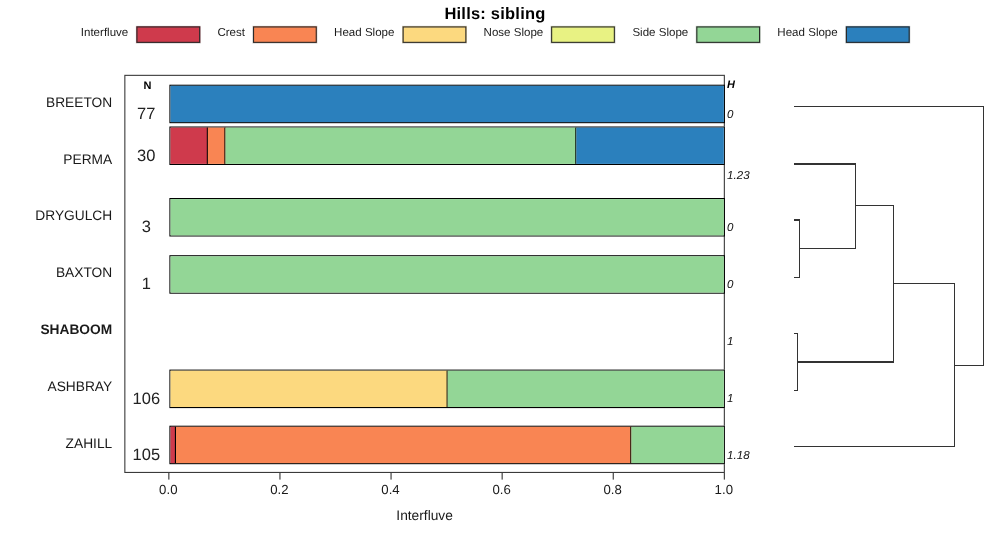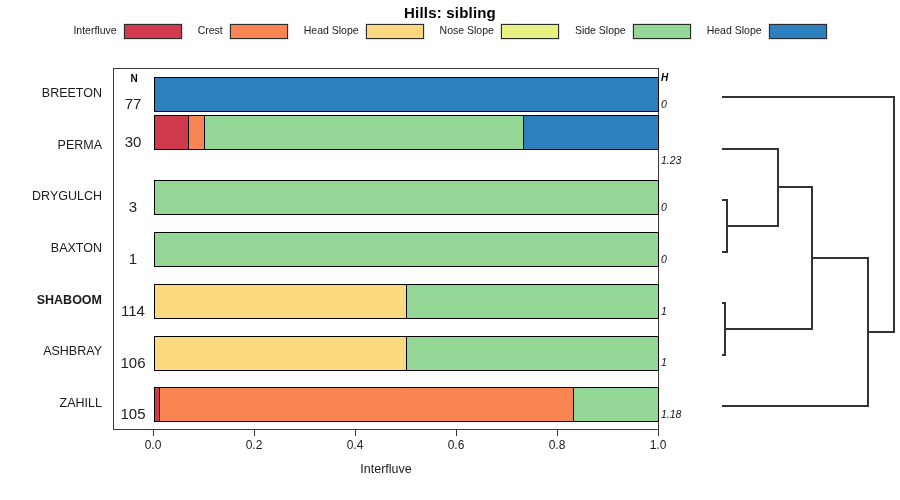--- a/index.html
+++ b/index.html
@@ -154,27 +154,20 @@
         <div class="row" style="top: 103.429px;">
           <div class="n-val">3</div>
           <div class="bar">
             <div class="seg" style="background: rgb(147, 214, 150); width: 100%;"></div>
           </div>
         </div>
         <div class="row" style="top: 155.143px;">
           <div class="n-val">1</div>
           <div class="bar">
             <div class="seg" style="background: rgb(147, 214, 150); width: 100%;"></div>
-          </div>
-        </div>
-        <div class="row" style="top: 206.857px;">
-          <div class="n-val">114</div>
-          <div class="bar">
-            <div class="seg" style="background: rgb(252, 217, 127); width: 50%;"></div>
-            <div class="seg" style="background: rgb(147, 214, 150); width: 50%;"></div>
           </div>
         </div>
         <div class="row" style="top: 258.571px;">
           <div class="n-val">106</div>
           <div class="bar">
             <div class="seg" style="background: rgb(252, 217, 127); width: 50%;"></div>
             <div class="seg" style="background: rgb(147, 214, 150); width: 50%;"></div>
           </div>
         </div>
         <div class="row" style="top: 310.286px;">

